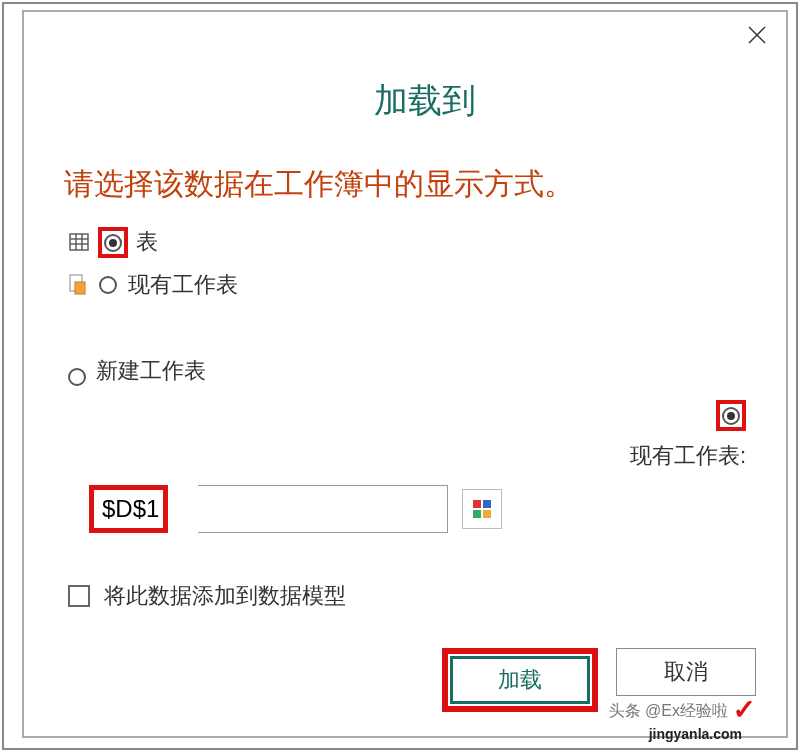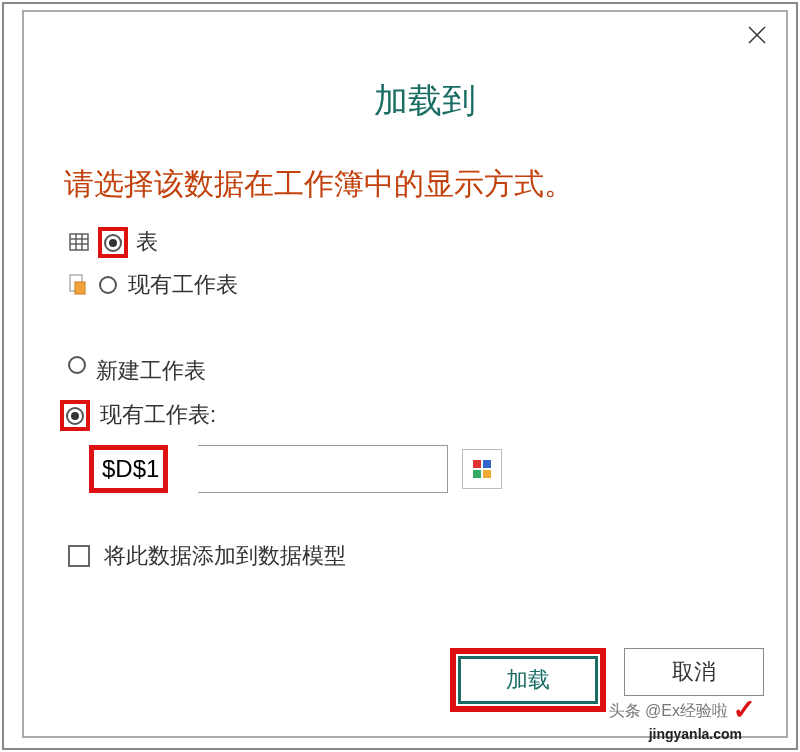--- a/index.html
+++ b/index.html
@@ -90,21 +90,21 @@
       border-radius: 50%;
       top: 3px; left: 3px;
     }
     .opt-label {
       font-size: 22px;
       color: #333;
     }
     .section-gap { height: 44px; }
     .loc-radio-row {
       display: flex;
-      align-items: flex-start;
+      align-items: flex-end;
       gap: 10px;
       margin-bottom: 14px;
       padding-left: 4px;
     }
     .range-row {
       display: flex;
       align-items: center;
       gap: 14px;
       padding-left: 26px;
       margin-top: 6px;
@@ -151,21 +151,21 @@
       font-family: Liberation Serif, serif;
     }
     .checkbox {
       width: 22px; height: 22px;
       border: 2px solid #666;
       cursor: pointer;
     }
     .btn-bar {
       position: absolute;
       bottom: 24px;
-      right: 22px;
+      right: 30px;
       display: flex;
       gap: 18px;
     }
     .btn {
       width: 140px;
       height: 48px;
       font-size: 22px;
       background: #fff;
       cursor: pointer;
       display: flex;
@@ -259,21 +259,21 @@
       </div>
 
       <div class="section-gap"></div>
 
 
       <div class="loc-radio-row">
         <span class="radio"></span>
         <span class="opt-label">新建工作表</span>
       </div>
 
-      <div class="loc-radio-row" style="padding-left:0;">
+      <div class="loc-radio-row" style="padding-left:0;flex-direction:column;">
         <span class="radio-shell radio-hl" style="margin-left:-4px;">
           <span class="radio checked"></span>
         </span>
         <span class="opt-label">现有工作表:</span>
       </div>
 
       <div class="range-row">
         <div class="range-inner">
           <span class="range-val-hl">
             <span class="range-text">$D$1</span>

